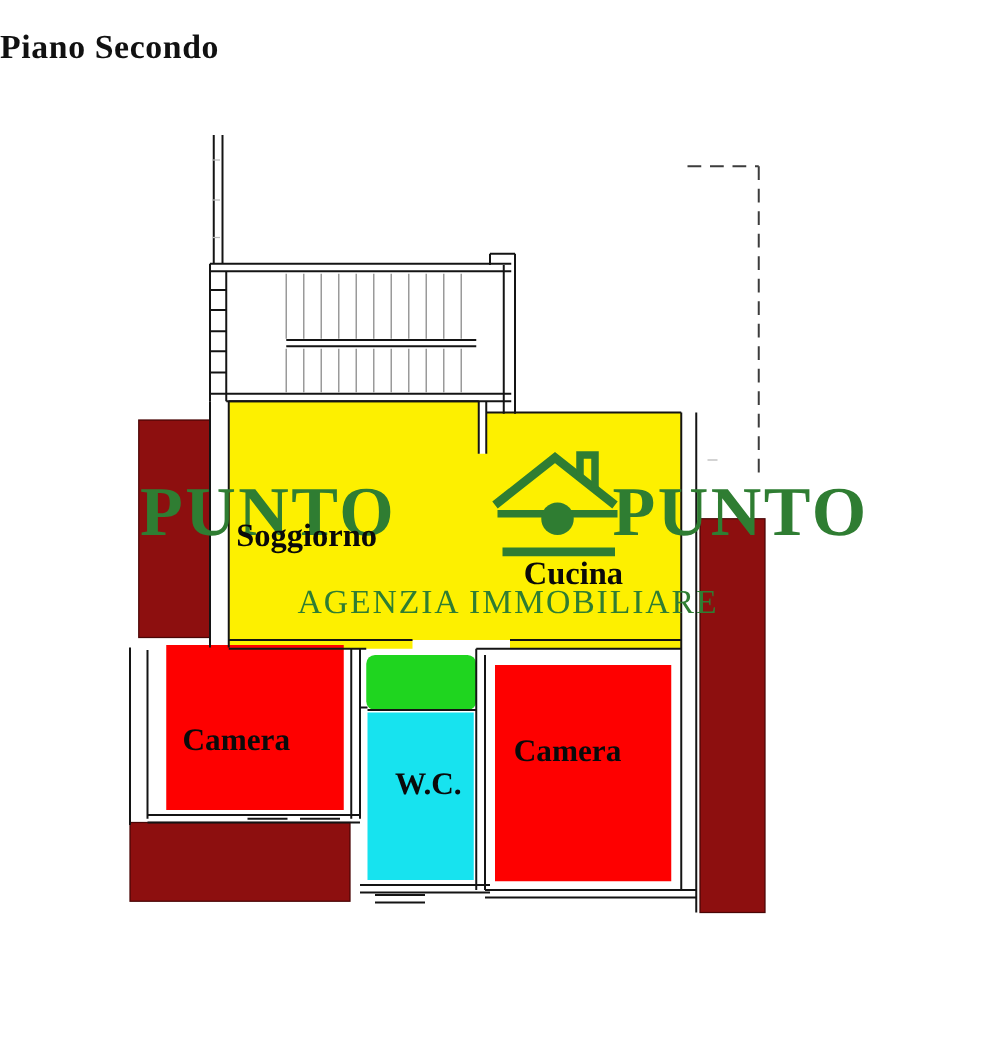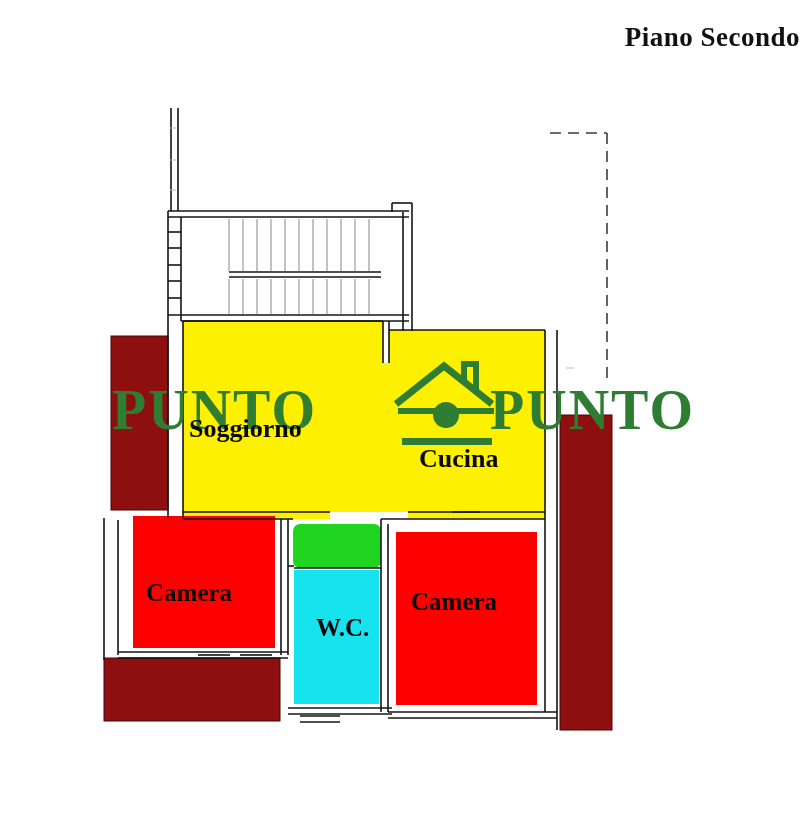--- a/index.html
+++ b/index.html
@@ -16,21 +16,21 @@
     height: 835px;
     background: #ffffff;
     overflow: hidden;
   }
   
   #plan-title {
     position: absolute;
     left: 0;
     top: 22px;
     width: 800px;
-    text-align: right;
+    text-align: left;
     font-family: "Liberation Serif", serif;
     font-weight: bold;
     font-size: 27px;
     letter-spacing: 0.5px;
     color: #111111;
   }
   
   #drawing {
     position: absolute;
     left: 0;
@@ -237,20 +237,21 @@
     <svg id="wm-logo" viewBox="0 0 112 100">
       <path d="M4 46 L52 8 L100 46" fill="none" stroke="#2f7d32" stroke-width="7" stroke-linejoin="miter"></path>
       <path d="M72 22 L72 6 L84 6 L84 32" fill="none" stroke="#2f7d32" stroke-width="6"></path>
       <rect x="6" y="50" width="96" height="6" fill="#2f7d32"></rect>
       <circle cx="54" cy="57" r="13" fill="#2f7d32"></circle>
       <rect x="10" y="80" width="90" height="7" fill="#2f7d32"></rect>
     </svg>
 
     <div class="wm-word" id="wm-casa">PUNTO</div>
 
+    <div id="wm-agenzia">AGENZIA IMMOBILIARE</div>
   </div>
 
   <div>
     <div class="room-label" style="left:189px; top:414px; font-size:26px;">Soggiorno</div>
 
     <div class="room-label" style="left:419px; top:444px; font-size:26px;">Cucina</div>
 
     <div class="room-label" style="left:146px; top:579px; font-size:25px;">Camera</div>
 
     <div class="room-label" style="left:411px; top:588px; font-size:25px;">Camera</div>

